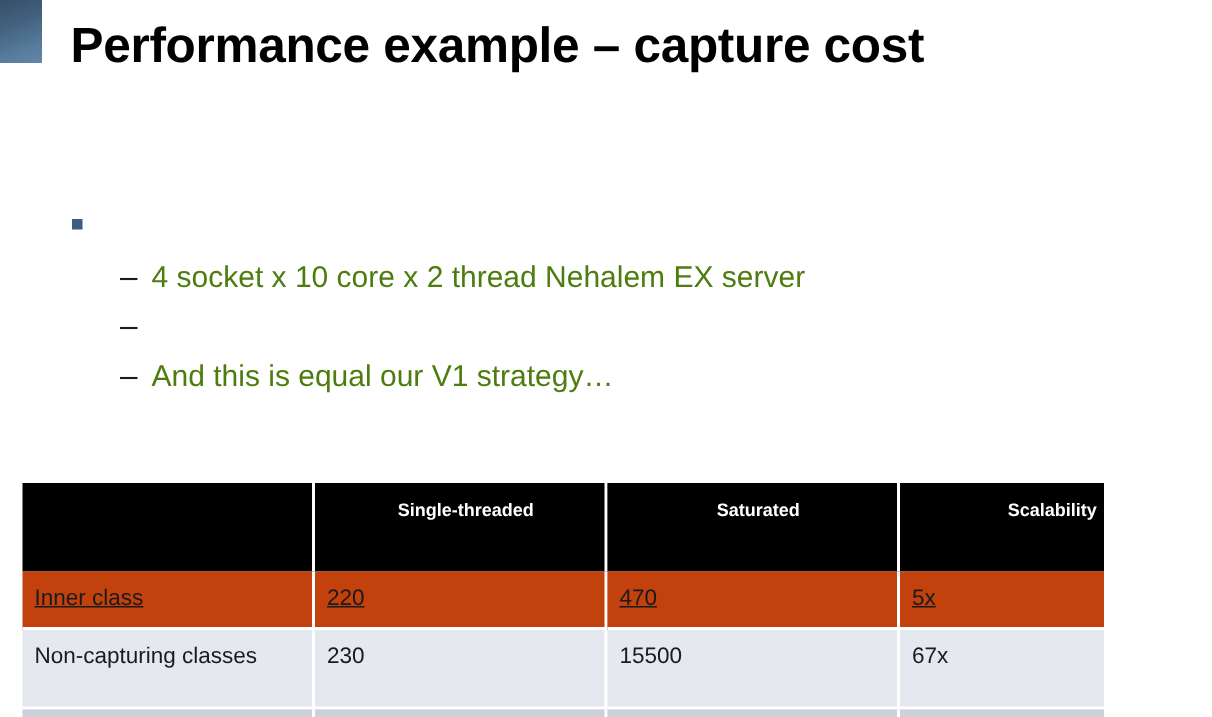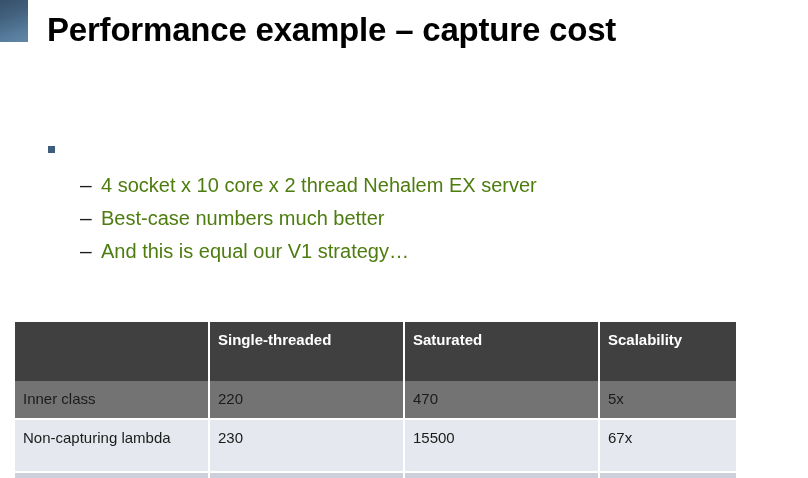--- a/index.html
+++ b/index.html
@@ -116,35 +116,36 @@
     border-right: 2px solid #ffffff;
     overflow: hidden;
   }
   #perf-table th:last-child,
   #perf-table td:last-child {
     border-right: none;
     margin-top: 12px;
   }
 
   #perf-table thead th {
-    background: #404040;
+    background: #000000;
     color: #ffffff;
-    font-size: 15px;
+    font-size: 12px;
     font-weight: bold;
     height: 50px;
     line-height: 18px;
+    text-align: center;
   }
 
   #perf-table tbody td {
     font-size: 15px;
     color: #1b1b1b;
     line-height: 18px;
     border-bottom: 2px solid #ffffff;
   }
-  tr.row-a td { background: #737373; height: 28px; }
+  tr.row-a td { background: #c2410c; height: 28px; text-decoration: underline; }
   tr.row-b td { background: #e5e8ee; height: 42px; }
   tr.row-c td { background: #ccd0da; height: 36px; }
 
   
   #edge-artifact {
     position: absolute;
     left: 789px;
     top: 452px;
     width: 8px;
     height: 18px;
@@ -174,21 +175,20 @@
     </div>
 
     <div class="bullet-row bullet-l2">
       <span class="marker-dash">–</span>
       <span class="bullet-text">4 socket x 10 core x 2 thread Nehalem EX server</span>
     </div>
 
 
     <div class="bullet-row bullet-l2">
       <span class="marker-dash">–</span>
-      <span class="bullet-text">Best-case numbers much better</span>
     </div>
 
     <div class="bullet-row bullet-l2">
       <span class="marker-dash">–</span>
       <span class="bullet-text">And this is equal our V1 strategy…</span>
     </div>
 
   </div>
 
   <table id="perf-table">
@@ -207,21 +207,21 @@
       </tr>
     </thead>
     <tbody>
       <tr class="row-a">
         <td>Inner class</td>
         <td>220</td>
         <td>470</td>
         <td>5x</td>
       </tr>
       <tr class="row-b">
-        <td>Non-capturing lambda</td>
+        <td>Non-capturing classes</td>
         <td>230</td>
         <td>15500</td>
         <td>67x</td>
       </tr>
       <tr class="row-c">
         <td>Capturing lambda</td>
         <td>150</td>
         <td>740</td>
         <td>5x</td>
       </tr>

